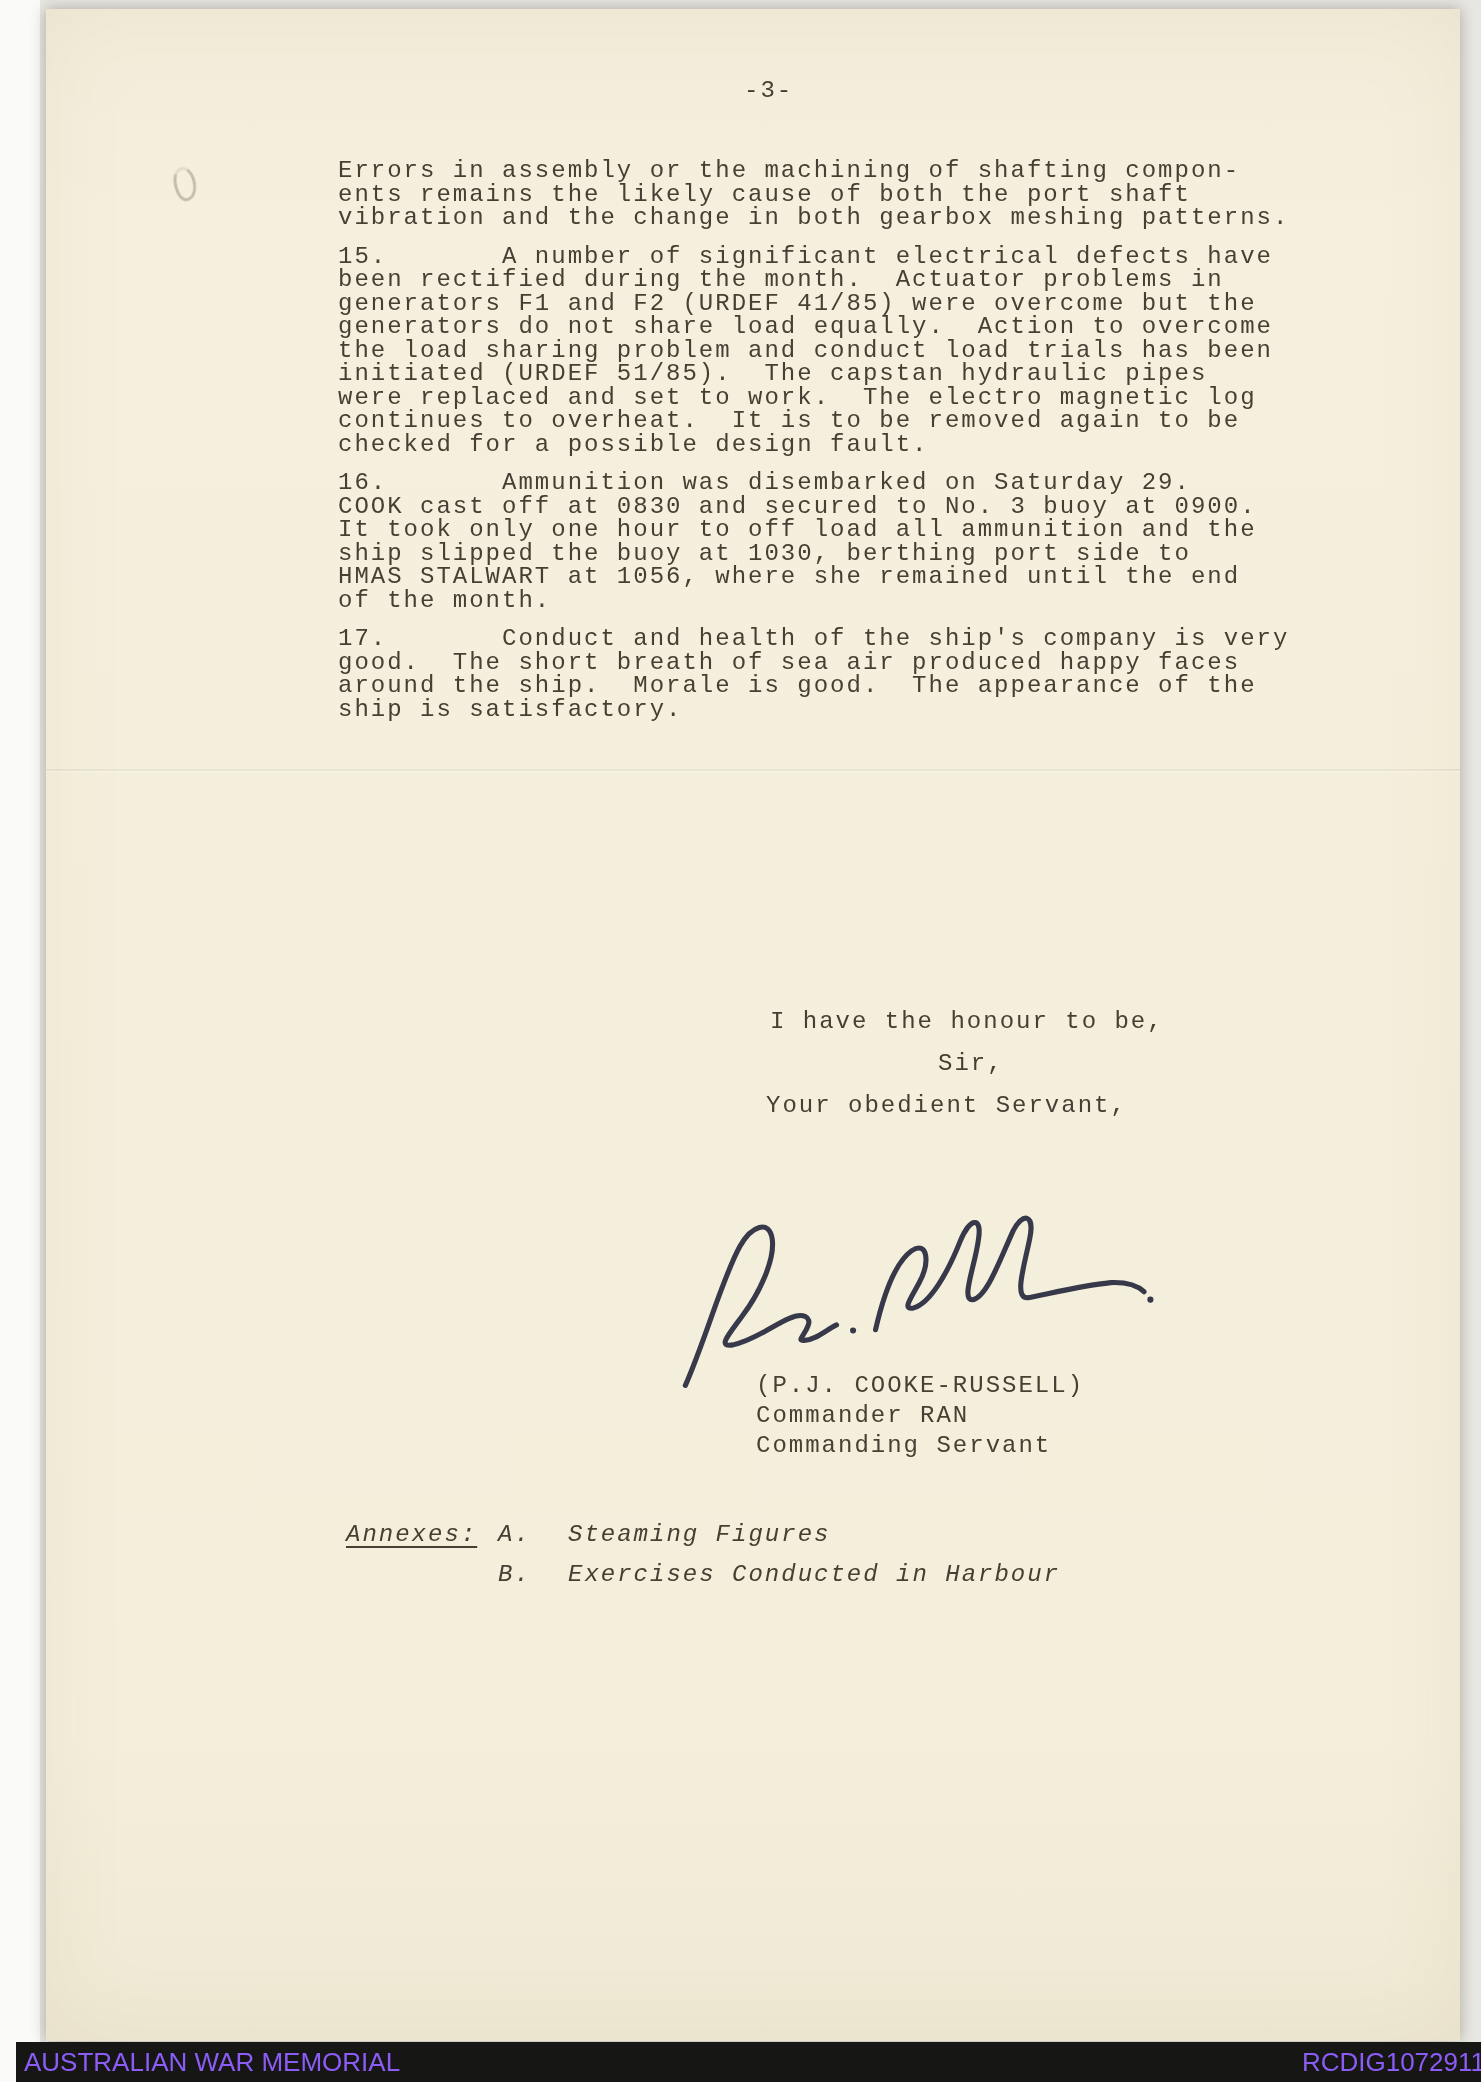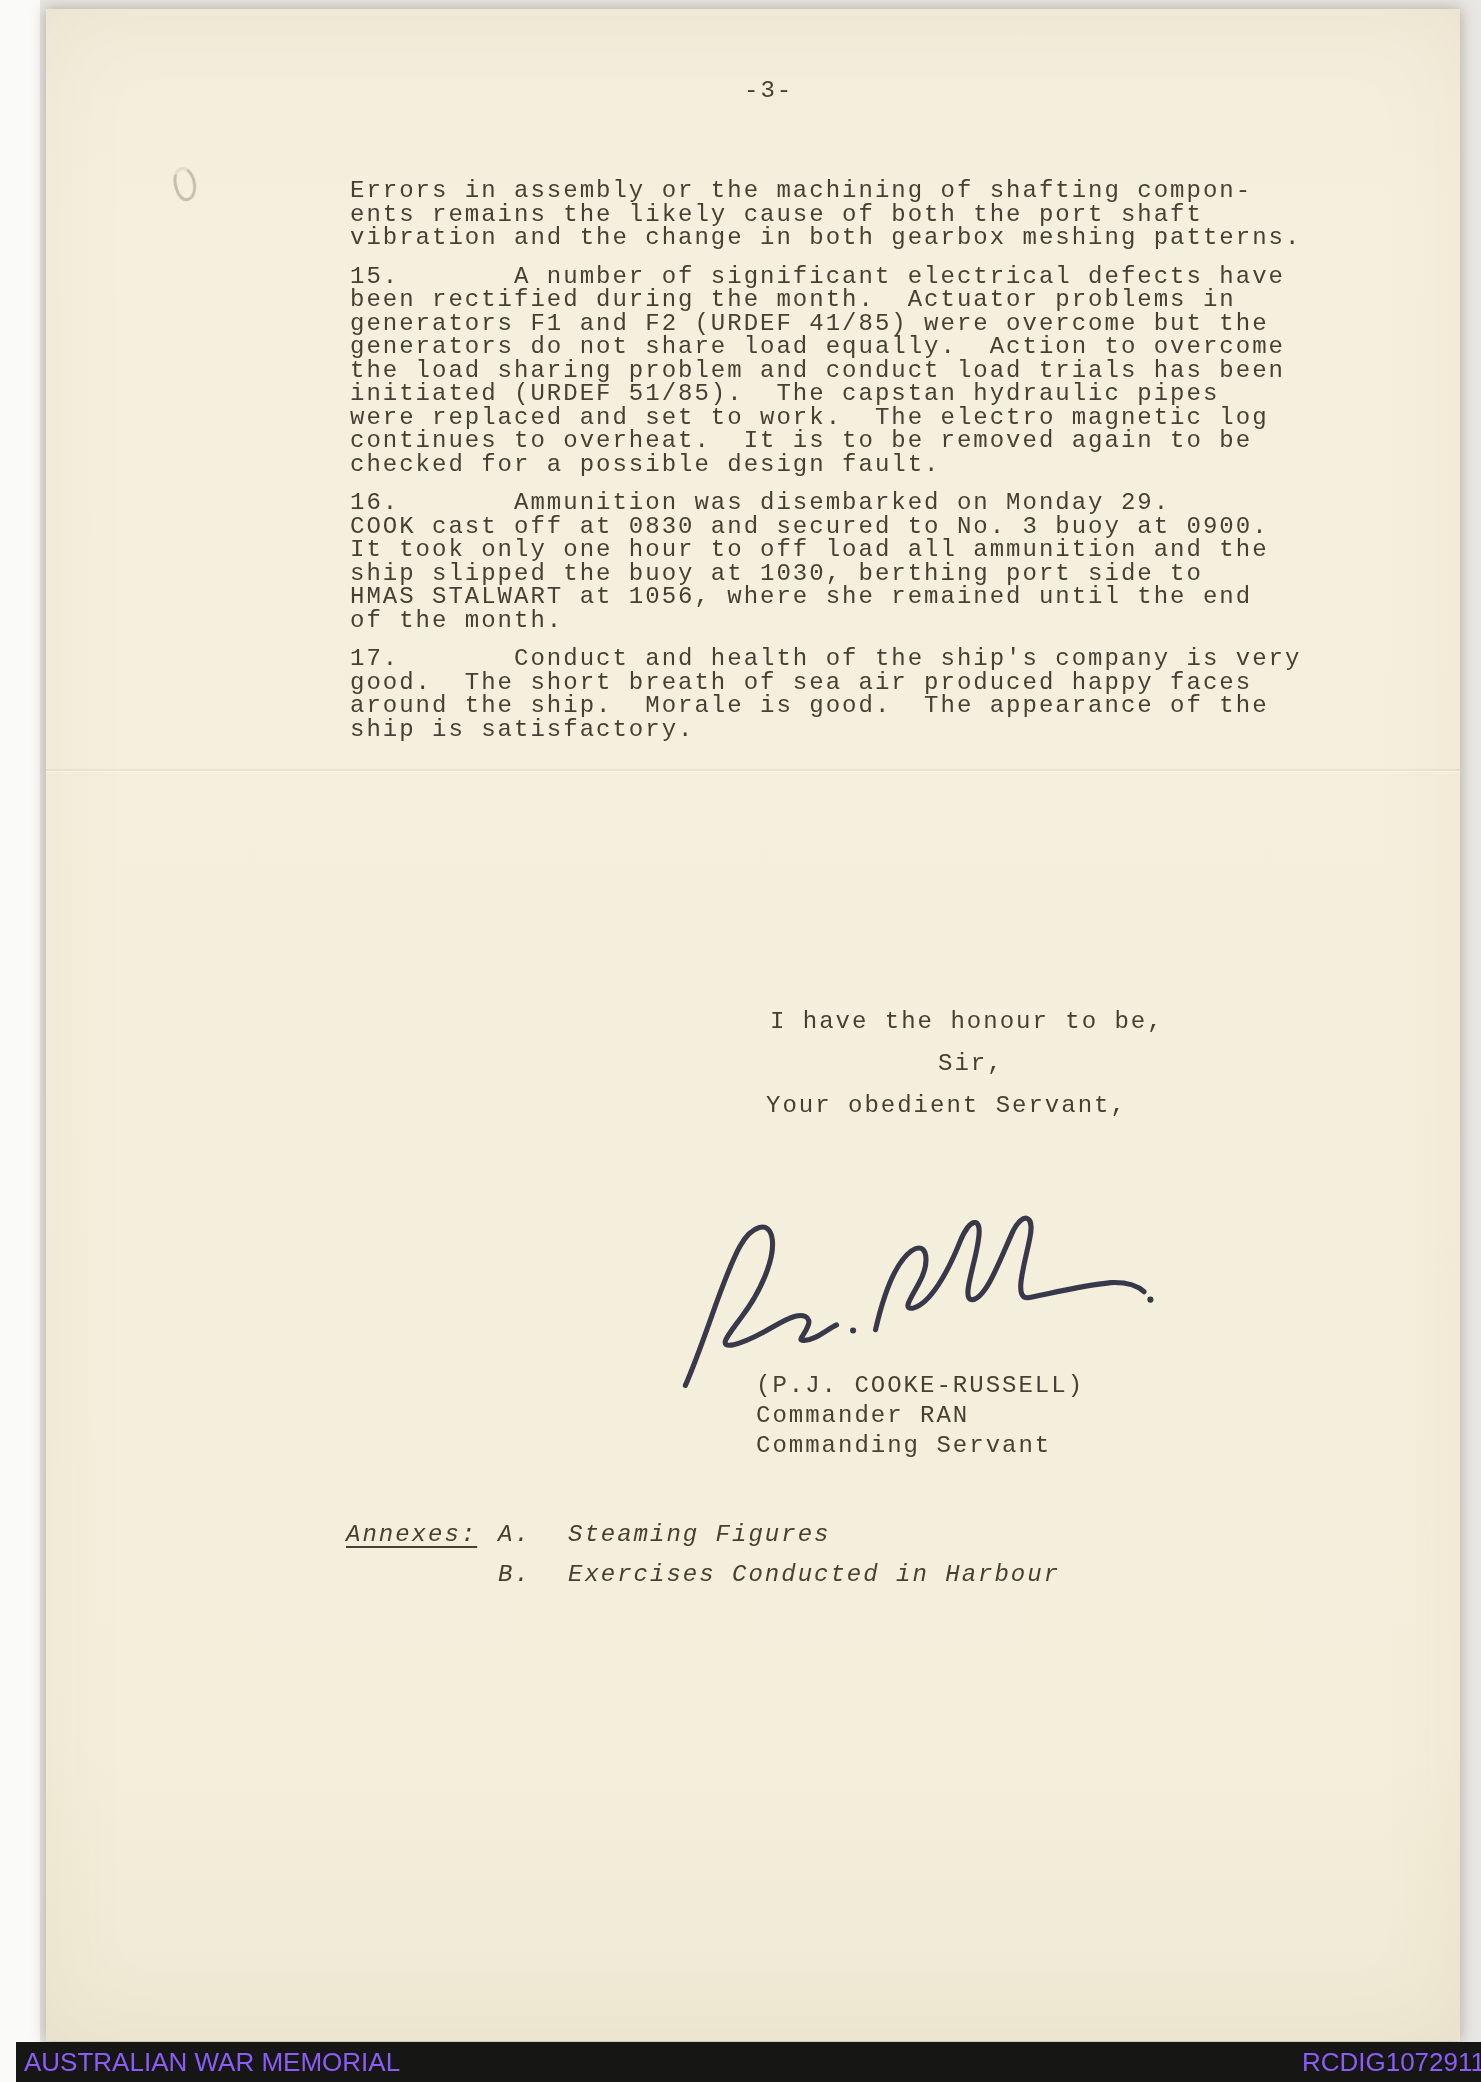--- a/index.html
+++ b/index.html
@@ -13,21 +13,21 @@
   .paper{
     position:absolute;left:46px;top:9px;width:1414px;height:2032px;
     background:linear-gradient(180deg,#f2edda 0%,#f5f0de 10%,#f4efdb 85%,#efe9d4 100%);
     box-shadow:0 0 14px rgba(60,50,30,.35), inset 0 0 90px rgba(130,105,60,.07);
   }
   .typetext{
     font-size:24px;line-height:23.5px;letter-spacing:2px;
     color:#473f33;white-space:pre;
   }
   .page-number{position:absolute;left:698px;top:70px;}
-  .body-copy{position:absolute;left:304px;top:150px;width:1000px;margin-top:20px;}
+  .body-copy{position:absolute;left:292px;top:150px;width:1000px;}
   .para{margin:0 0 15px 0;}
   .closing{position:absolute;left:720px;top:992px;}
   .closing .typetext{line-height:42px;}
   .closing-line1{margin-left:4px;}
   .closing-line2{margin-left:172px;}
   .closing-line3{margin-left:0;}
   .signature-svg{position:absolute;left:628px;top:1168px;width:480px;height:225px;transform:rotate(-2deg);}
   .sig-block{position:absolute;left:710px;top:1362px;}
   .sig-block .typetext{line-height:30px;}
   .annexes{position:absolute;left:300px;top:1506px;font-style:italic;}
@@ -71,21 +71,21 @@
 vibration and the change in both gearbox meshing patterns.</div>
     <div class="para typetext">15.       A number of significant electrical defects have
 been rectified during the month.  Actuator problems in
 generators F1 and F2 (URDEF 41/85) were overcome but the
 generators do not share load equally.  Action to overcome
 the load sharing problem and conduct load trials has been
 initiated (URDEF 51/85).  The capstan hydraulic pipes
 were replaced and set to work.  The electro magnetic log
 continues to overheat.  It is to be removed again to be
 checked for a possible design fault.</div>
-    <div class="para typetext">16.       Ammunition was disembarked on Monday 29.
+    <div class="para typetext">16.       Ammunition was disembarked on Saturday 29.
 COOK cast off at 0830 and secured to No. 3 buoy at 0900.
 It took only one hour to off load all ammunition and the
 ship slipped the buoy at 1030, berthing port side to
 HMAS STALWART at 1056, where she remained until the end
 of the month.</div>
     <div class="para typetext">17.       Conduct and health of the ship's company is very
 good.  The short breath of sea air produced happy faces
 around the ship.  Morale is good.  The appearance of the
 ship is satisfactory.</div>
   </div>

